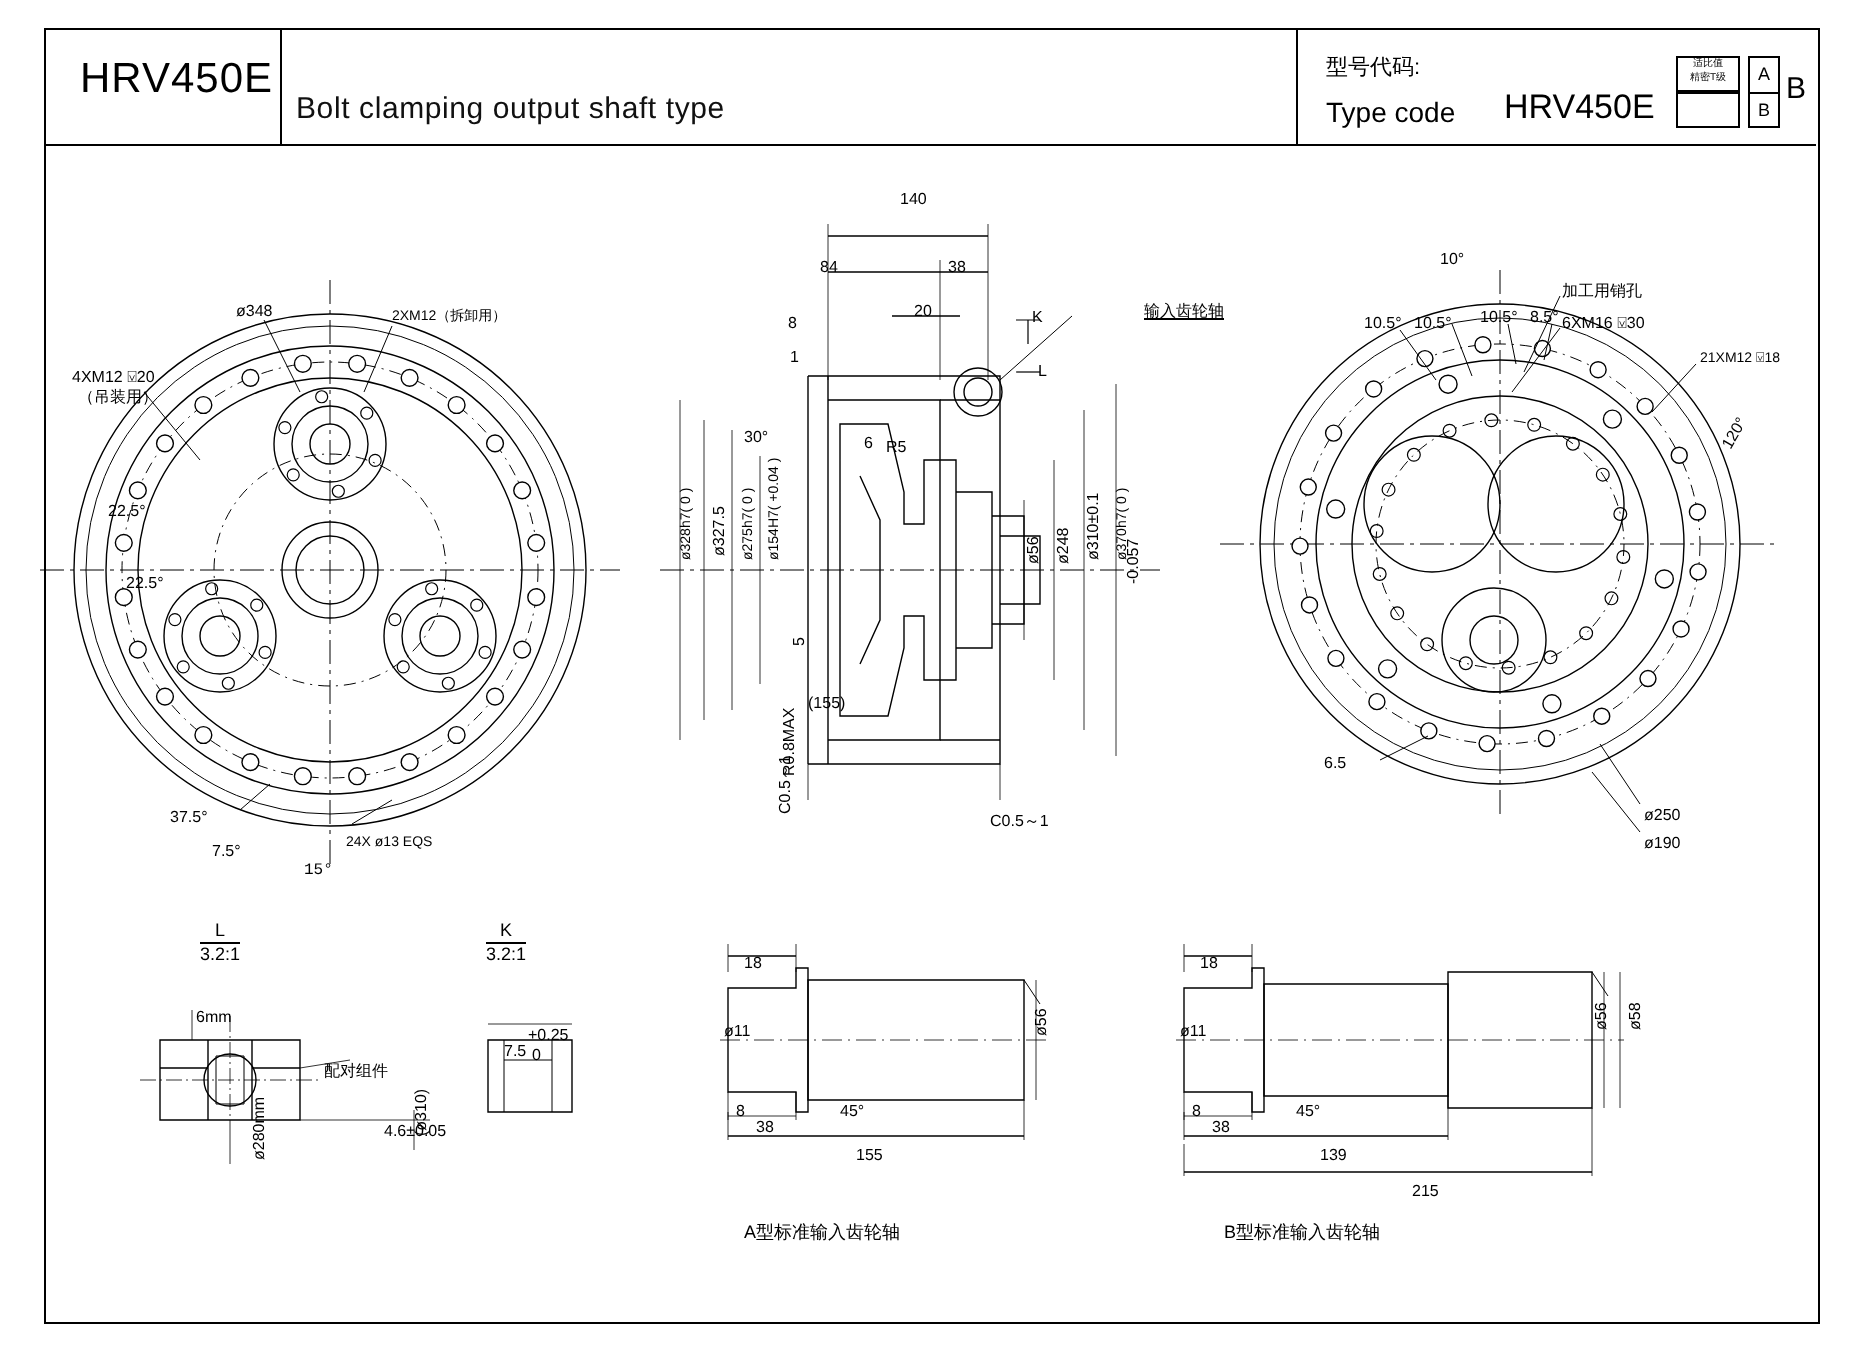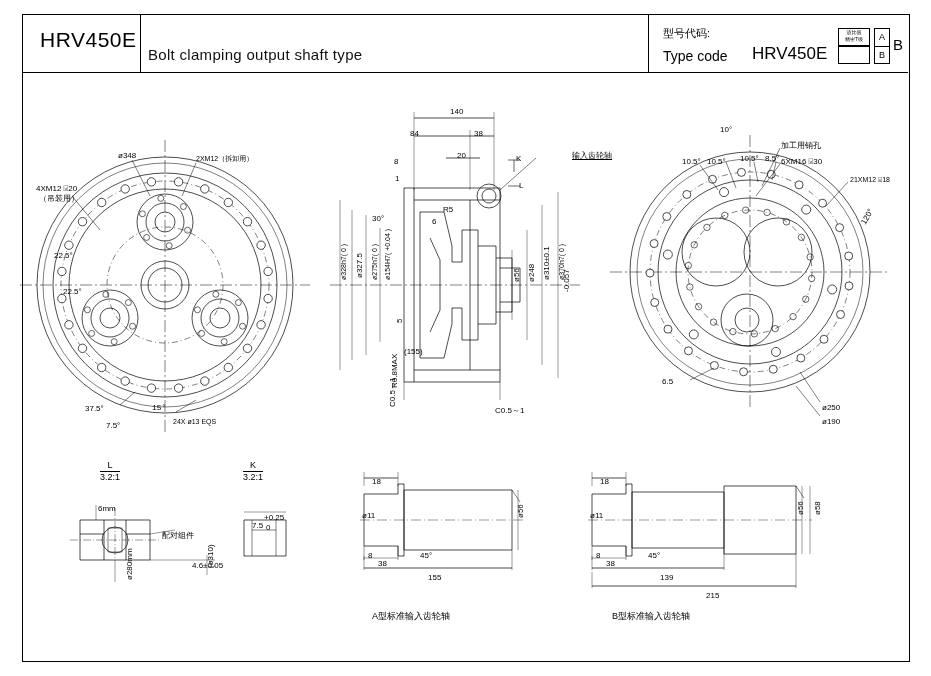--- a/index.html
+++ b/index.html
@@ -332,35 +332,35 @@
   <div class="cap" style="left:612px;top:610px;">B型标准输入齿轮轴</div>
 
   <div id="labels">
       <div class="lbl" style="left: 118px; top: 152px;">ø348</div>
       <div class="lbl sm" style="left: 196px; top: 155px;">2XM12（拆卸用）</div>
       <div class="lbl" style="left: 36px; top: 185px;">4XM12 ⍌20</div>
       <div class="lbl" style="left: 39px; top: 195px;">（吊装用）</div>
       <div class="lbl" style="left: 54px; top: 252px;">22.5°</div>
       <div class="lbl" style="left: 63px; top: 288px;">22.5°</div>
       <div class="lbl" style="left: 85px; top: 405px;">37.5°</div>
-      <div class="lbl" style="left: 152px; top: 404px; font-family: Liberation Mono, monospace;">15°</div>
+      <div class="lbl" style="left: 152px; top: 432px; font-family: Liberation Mono, monospace;">15°</div>
       <div class="lbl" style="left: 106px; top: 422px;">7.5°</div>
       <div class="lbl sm" style="left: 173px; top: 418px;">24X ø13  EQS</div>
-      <div class="lbl" style="left: 450px; top: 108px;">140</div>
+      <div class="lbl" style="left: 450px; top: 96px;">140</div>
       <div class="lbl" style="left: 410px; top: 130px;">84</div>
       <div class="lbl" style="left: 474px; top: 130px;">38</div>
       <div class="lbl" style="left: 457px; top: 152px;">20</div>
       <div class="lbl" style="left: 394px; top: 158px;">8</div>
       <div class="lbl" style="left: 395px; top: 175px;">1</div>
       <div class="lbl" style="left: 516px; top: 155px;">K</div>
       <div class="lbl" style="left: 519px; top: 182px;">L</div>
       <div class="lbl" style="left: 572px; top: 152px; text-decoration: underline;">输入齿轮轴</div>
       <div class="lbl" style="left: 432px; top: 218px;">6</div>
       <div class="lbl" style="left: 372px; top: 215px;">30°</div>
-      <div class="lbl" style="left: 397px; top: 206px; padding-left: 46px;">R5</div>
+      <div class="lbl" style="left: 397px; top: 220px; padding-left: 46px;">R5</div>
       <div class="lbl" style="left: 396px; top: 323px; transform-origin: 0px 0px; transform: rotate(-90deg);">5</div>
       <div class="lbl" style="left: 404px; top: 348px;">(155)</div>
       <div class="lbl" style="left: 391px; top: 388px; transform-origin: 0px 0px; transform: rotate(-90deg);">R0.8MAX</div>
       <div class="lbl" style="left: 389px; top: 407px; transform-origin: 0px 0px; transform: rotate(-90deg);">C0.5～1</div>
       <div class="lbl" style="left: 495px; top: 407px;">C0.5～1</div>
       <div class="lbl" style="left: 513px; top: 282px; transform-origin: 0px 0px; transform: rotate(-90deg);">ø56</div>
       <div class="lbl" style="left: 528px; top: 282px; transform-origin: 0px 0px; transform: rotate(-90deg);">ø248</div>
       <div class="lbl" style="left: 543px; top: 280px; transform-origin: 0px 0px; transform: rotate(-90deg);">ø310±0.1</div>
       <div class="lbl sm" style="left: 558px; top: 280px; transform-origin: 0px 0px; transform: rotate(-90deg);">ø370h7(  0    )</div>
       <div class="lbl" style="left: 563px; top: 292px; transform-origin: 0px 0px; transform: rotate(-90deg);">-0.057</div>

